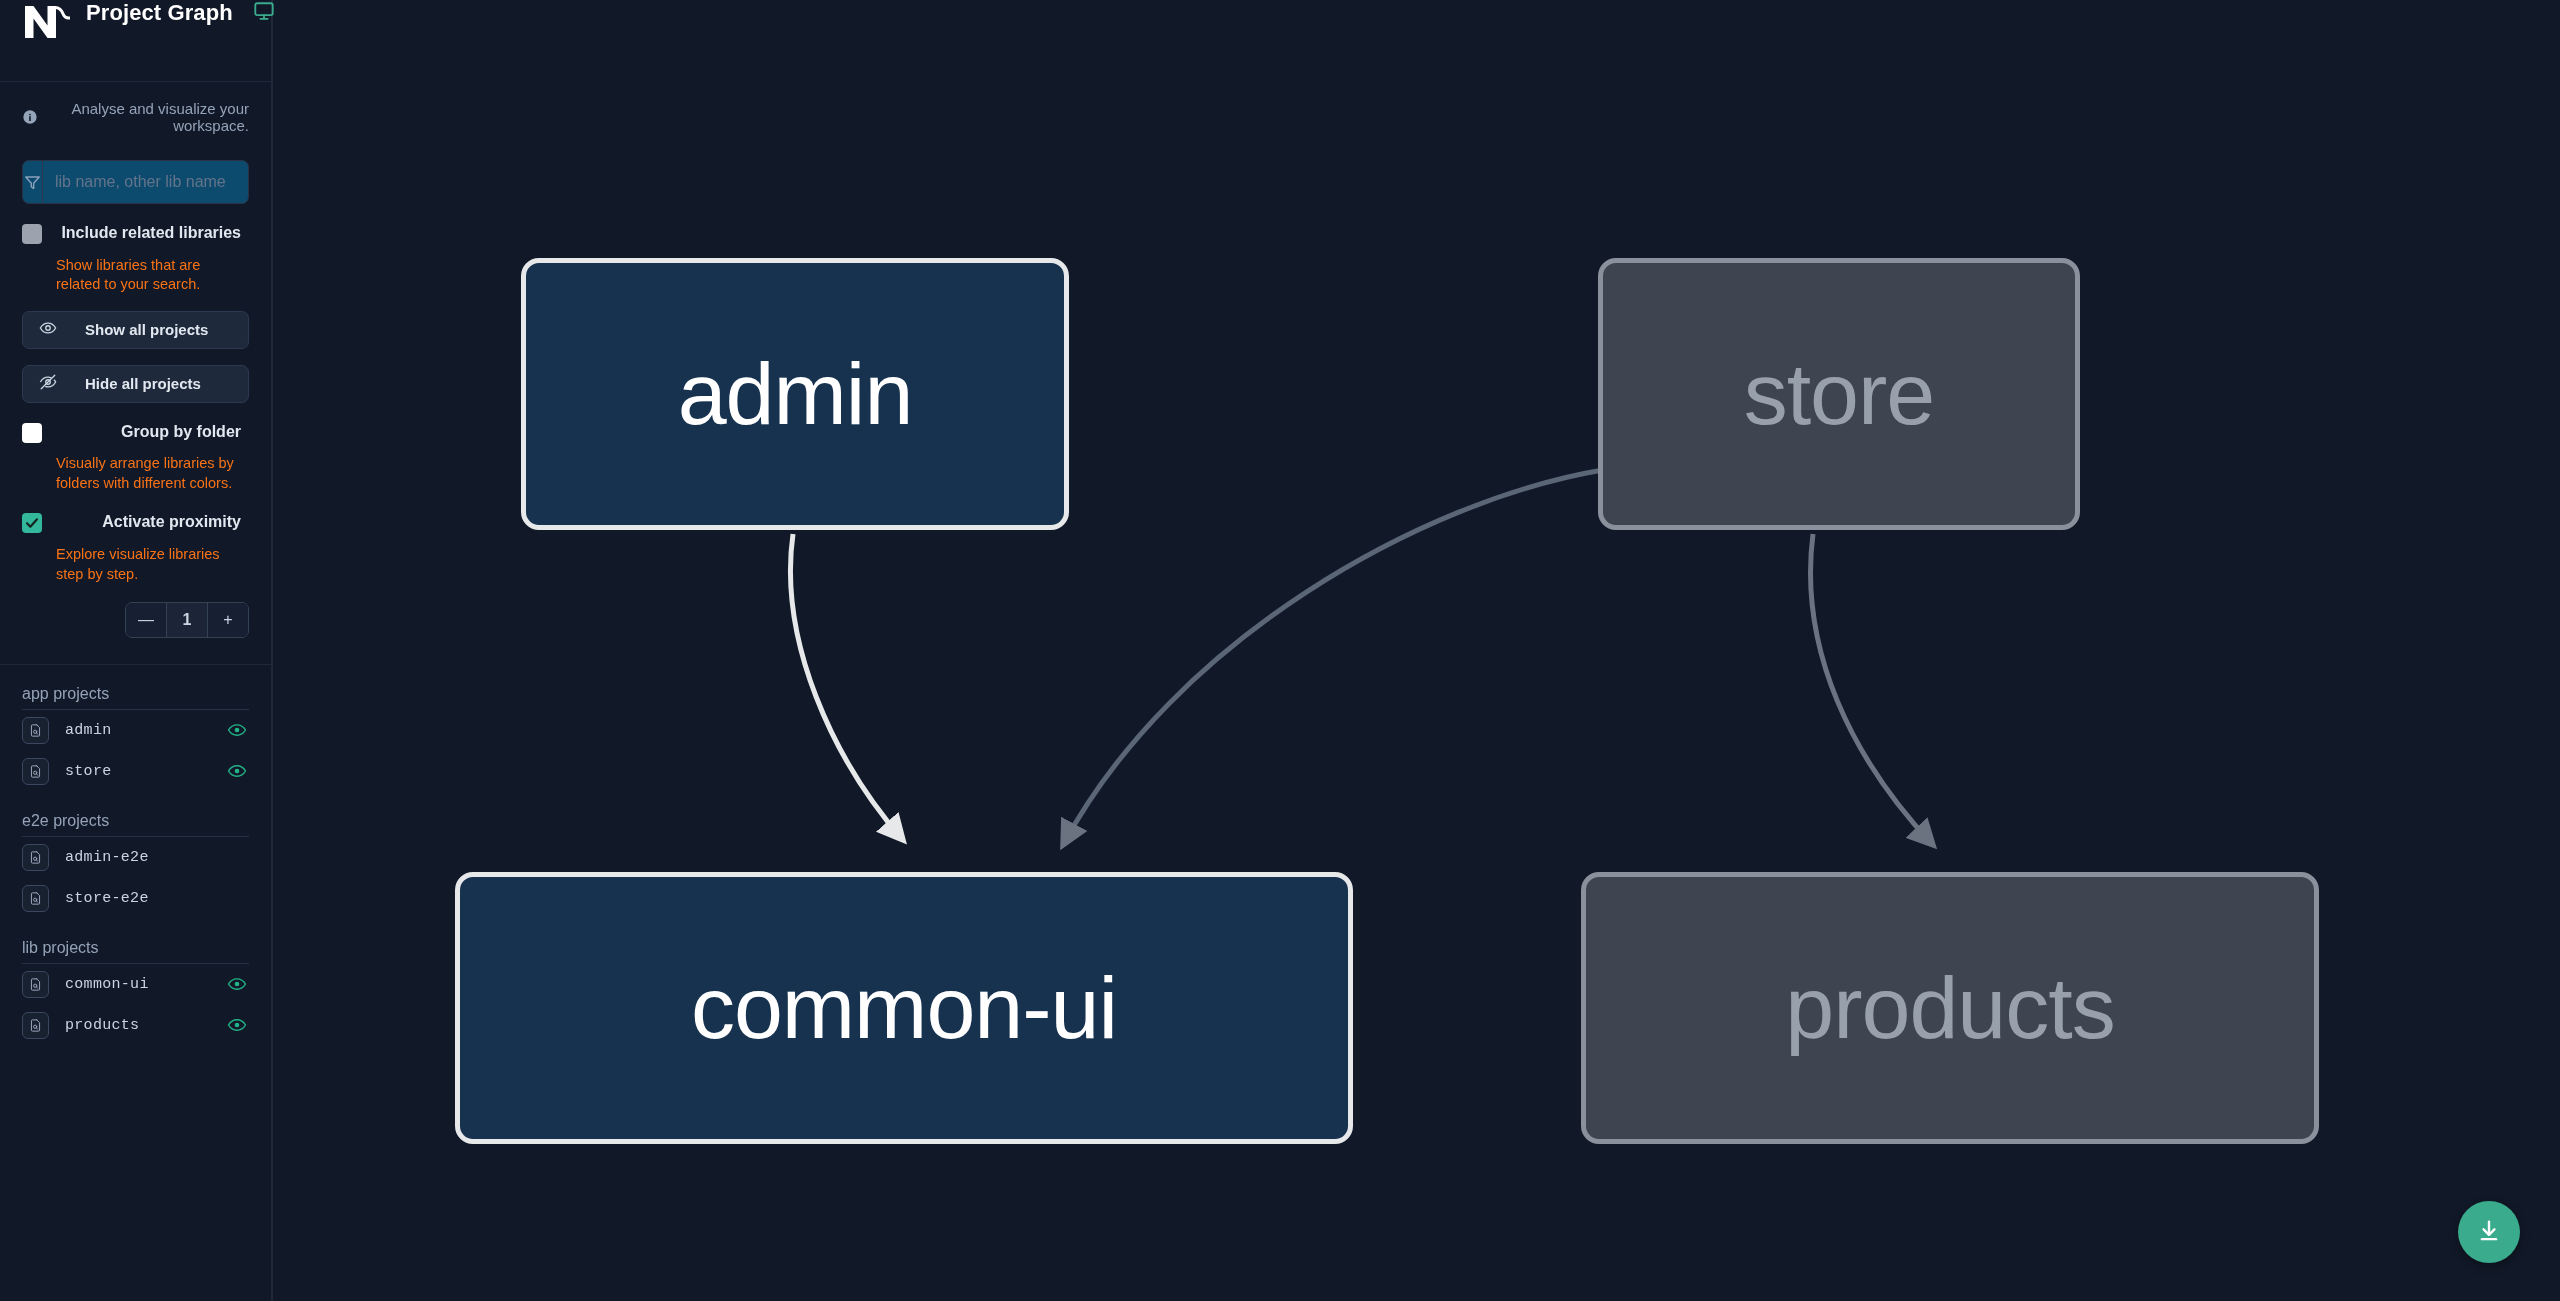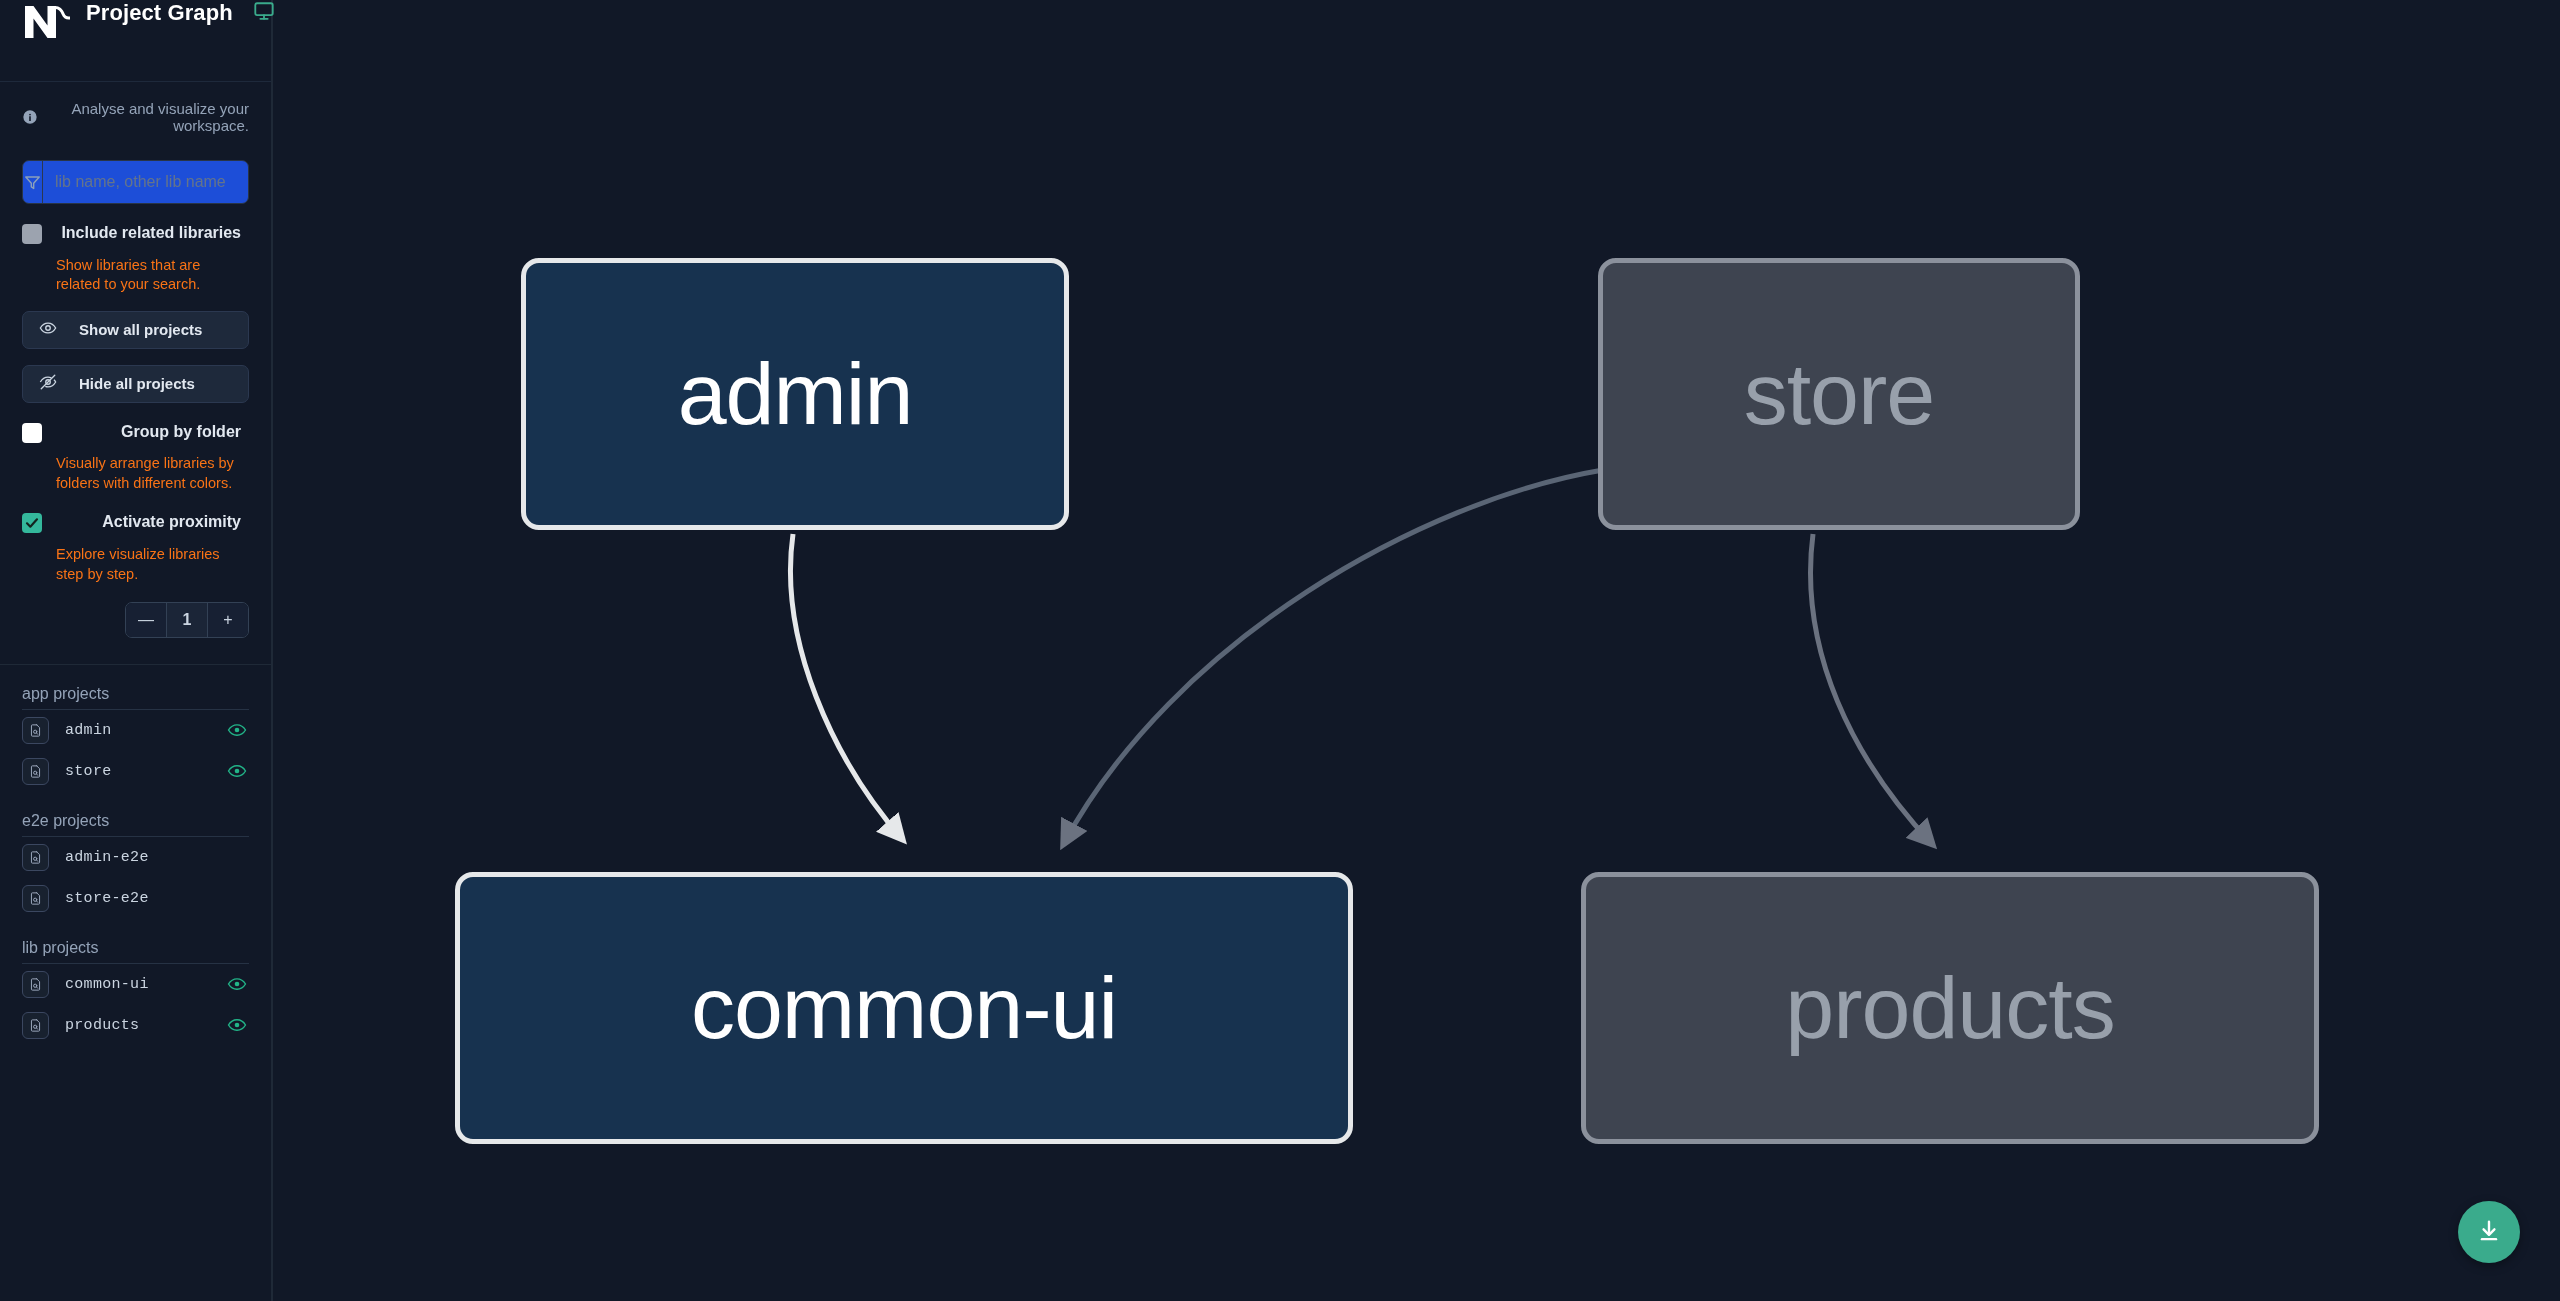--- a/index.html
+++ b/index.html
@@ -39,21 +39,21 @@
   .sb-desc {
     display: flex; align-items: center; gap: 10px;
     padding: 18px 22px 12px 22px;
     color: #94a3b8; font-size: 15px; text-align: right;
   }
   .info-icon { width: 16px; height: 16px; flex: 0 0 16px; }
 
   .sb-search {
     margin: 14px 22px 0 22px;
     height: 44px;
-    background: #1d4ed8;
+    background: #0c4a6e;
     border: 1px solid #283446;
     border-radius: 7px;
     display: flex; align-items: stretch;
     overflow: hidden;
   }
   .sb-search .funnel {
     width: 46px; display: flex; align-items: center; justify-content: center;
     border-right: 1px solid #2b3850;
   }
   .sb-search input {
@@ -78,21 +78,21 @@
   .opt-text { display: flex; flex-direction: column; }
   .opt-title { color: #e2e8f0; font-size: 16px; font-weight: 700; line-height: 1.35; text-align: right; }
   .opt-sub { color: #f97316; font-size: 14.5px; line-height: 1.35; margin-top: 12px; max-width: 185px; }
 
   .big-btn {
     margin: 16px 22px 0 22px;
     height: 38px;
     background: #1e293b;
     border: 1px solid #2b3850;
     border-radius: 7px;
-    display: flex; align-items: center; gap: 22px;
+    display: flex; align-items: center; gap: 28px;
     padding: 0 16px;
     color: #e2e8f0; font-size: 15px; font-weight: 700;
     cursor: pointer;
   }
 
   .stepper {
     margin: 18px 22px 0 auto;
     display: flex;
     border: 1px solid #334155;
     border-radius: 7px;

